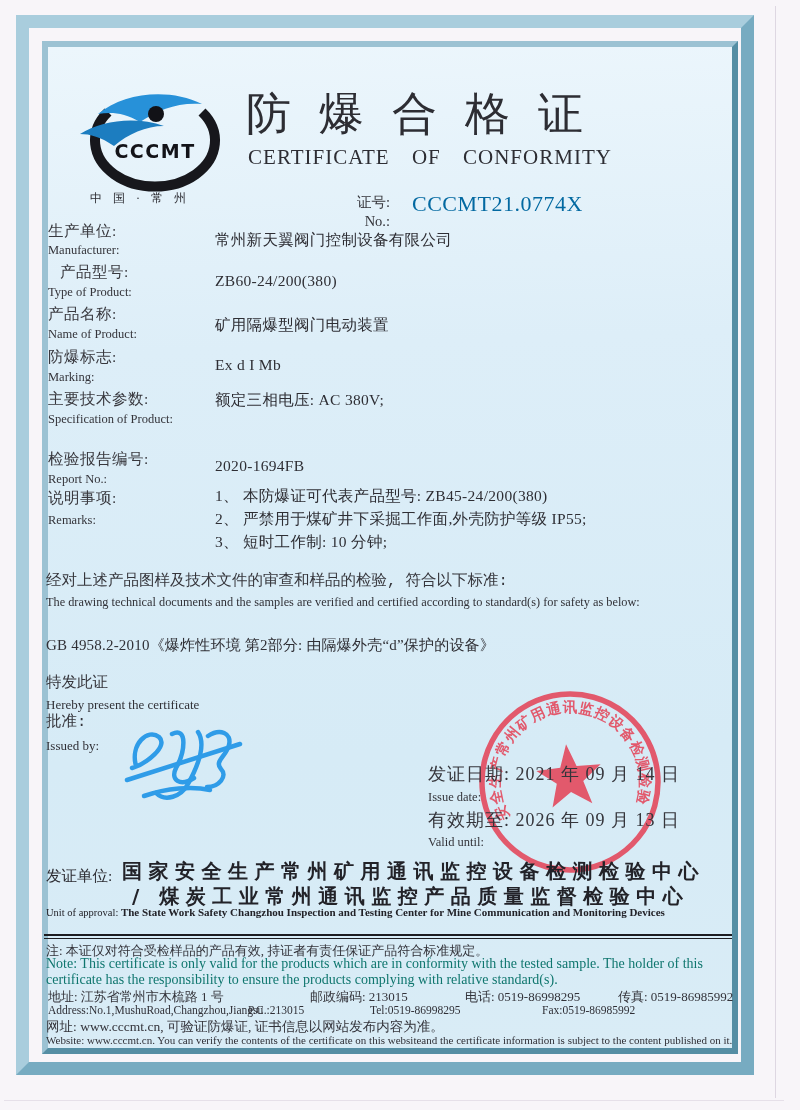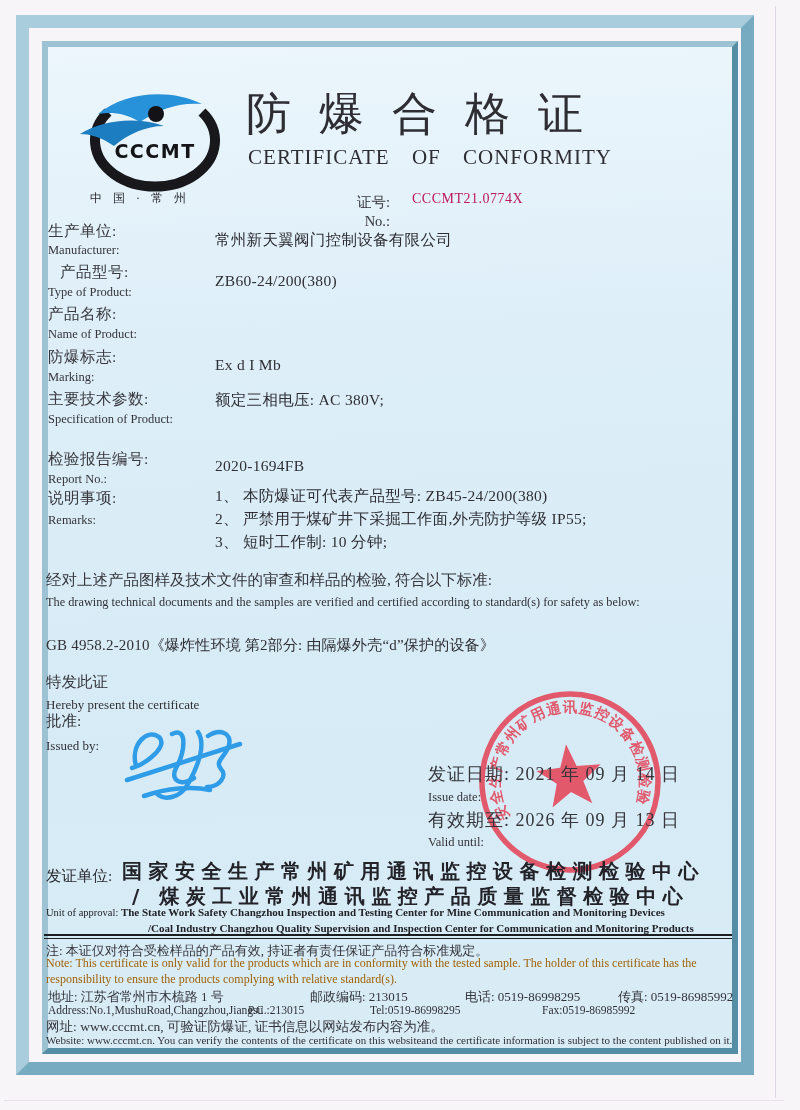--- a/index.html
+++ b/index.html
@@ -15,49 +15,49 @@
     background:linear-gradient(178deg,#ecf6fc 0%, #ddeef8 30%, #d6ebf6 70%, #d9ecf6 100%); }
   .page-edge-v { position:absolute; right:24px; top:6px; width:1px; height:1092px; background:#ded7e2; }
   .page-edge-h { position:absolute; left:4px; bottom:9px; width:780px; height:1px; background:#e6e0e9; }
 
   .abs { position:absolute; }
 
   
   .title-cn { left:246px; top:84px; width:400px; font-size:45px; letter-spacing:28px; color:#2d2d33; white-space:nowrap; }
   .title-en { left:190px; top:145px; width:480px; text-align:center; font-size:21px; word-spacing:16px; letter-spacing:1px; color:#2d2d33; }
   .certno-labels { left:342px; top:181px; font-size:14.5px; line-height:19px; color:#34343a; text-align:right; width:48px;margin-top:12px; }
-  .certno-value { left:412px; top:191px; font-size:14px; letter-spacing:.5px; color:#be185d; }
+  .certno-value { left:412px; top:191px; font-size:22px; letter-spacing:.5px; color:#0369a1; }
 
   
   .logo-box { left:52px; top:84px; width:176px; height:132px; }
 
   
   .lbl-cn { font-size:15.5px; color:#38383e; letter-spacing:.5px; white-space:nowrap; }
   .lbl-en { font-size:12.5px; color:#34343a; white-space:nowrap; }
   .val    { font-size:15.5px; color:#2e2e34; letter-spacing:.3px; white-space:nowrap; }
 
   
-  .std-cn { font-size:15.5px; color:#36363c; }
+  .std-cn { font-size:15.5px; color:#36363c;font-family:Liberation Mono, monospace; }
   .std-en { font-size:12.3px; color:#313137; }
   .gb     { font-size:15px; color:#303036; letter-spacing:.2px; }
 
   
   .date-cn { font-size:18px; color:#35353b; letter-spacing:1px; white-space:nowrap; }
   .date-en { font-size:12.5px; color:#34343a; }
 
   
   .appr-label { font-size:15.5px; color:#2c2c32; }
   .appr-line  { font-size:20px; font-weight:bold; letter-spacing:6.5px; color:#222228; white-space:nowrap; font-family:"DejaVu Sans","Liberation Sans",sans-serif; }
   .appr-en    { font-size:11px; font-weight:bold; color:#222228; white-space:nowrap; }
 
   .divider { left:44px; top:934px; width:688px; height:5px; border-top:2px solid #1d1d22; border-bottom:1px solid #1d1d22; }
 
   
   .note-cn { font-size:13px; color:#33333a; white-space:nowrap; }
-  .note-en { font-size:12px; color:#a16207; width:690px; line-height:15.5px; }
+  .note-en { font-size:14px; color:#0f766e; width:690px; line-height:15.5px; }
   .contact-cn { font-size:13px; color:#33333a; white-space:nowrap; }
   .contact-en { font-size:11.5px; color:#2f2f36; white-space:nowrap; }
 
   .sig-svg { left:122px; top:708px; width:150px; height:105px; }
   .stamp-svg { left:472px; top:684px; width:196px; height:196px; opacity:.88; transform:rotate(-6deg); }
 </style>
 </head>
 <body>
 
 <div class="scan">
@@ -86,20 +86,21 @@
   <div class="abs lbl-cn" style="left:48px;top:221px">生产单位:</div>
   <div class="abs lbl-en" style="left:48px;top:243px">Manufacturer:</div>
   <div class="abs val" style="left:215px;top:230px">常州新天翼阀门控制设备有限公司</div>
 
   <div class="abs lbl-cn" style="left:60px;top:262px">产品型号:</div>
   <div class="abs lbl-en" style="left:48px;top:285px">Type of Product:</div>
   <div class="abs val" style="left:215px;top:272px">ZB60-24/200(380)</div>
 
   <div class="abs lbl-cn" style="left:48px;top:304px">产品名称:</div>
   <div class="abs lbl-en" style="left:48px;top:327px">Name of Product:</div>
+  <div class="abs val" style="left:215px;top:315px">矿用隔爆型阀门电动装置</div>
 
   <div class="abs lbl-cn" style="left:48px;top:347px">防爆标志:</div>
   <div class="abs lbl-en" style="left:48px;top:370px">Marking:</div>
   <div class="abs val" style="left:215px;top:356px">Ex d I Mb</div>
 
   <div class="abs lbl-cn" style="left:48px;top:389px">主要技术参数:</div>
   <div class="abs lbl-en" style="left:48px;top:412px">Specification of Product:</div>
   <div class="abs val" style="left:215px;top:390px">额定三相电压: AC 380V;</div>
 
   <div class="abs lbl-cn" style="left:48px;top:449px">检验报告编号:</div>
@@ -152,21 +153,20 @@
   </div>
   <div class="abs date-en" style="left:428px;top:835px">Valid until:</div>
 
   <div class="abs appr-label" style="left:46px;top:866px">发证单位:</div>
   <div class="abs appr-line" style="left:122px;top:858px">国家安全生产常州矿用通讯监控设备检测检验中心</div>
   <div class="abs appr-line" style="left:132px;top:883px">/ 煤炭工业常州通讯监控产品质量监督检验中心</div>
   <div class="abs appr-en" style="left:46px;top:906px">
     <span style="font-weight:normal;font-size:10.5px">Unit of approval:</span>
     <span>The State Work Safety Changzhou Inspection and Testing Center for Mine Communication and Monitoring Devices</span>
   </div>
-  <div class="abs appr-en" style="left:148px;top:922px">/Coal Industry Changzhou Quality Supervision and Inspection Center for Communication and Monitoring Products</div>
 
   <div class="abs divider"></div>
 
   <div class="abs note-cn" style="left:46px;top:942px">注: 本证仅对符合受检样品的产品有效, 持证者有责任保证产品符合标准规定。</div>
   <div class="abs note-en" style="left:46px;top:956px">Note: This certificate is only valid for the products which are in conformity with the tested sample. The holder of this certificate has the responsibility to ensure the products complying with relative standard(s).</div>
 
   <div class="abs contact-cn" style="left:48px;top:988px">地址: 江苏省常州市木梳路 1 号</div>
   <div class="abs contact-cn" style="left:310px;top:988px">邮政编码: 213015</div>
   <div class="abs contact-cn" style="left:465px;top:988px">电话: 0519-86998295</div>
   <div class="abs contact-cn" style="left:618px;top:988px">传真: 0519-86985992</div>

